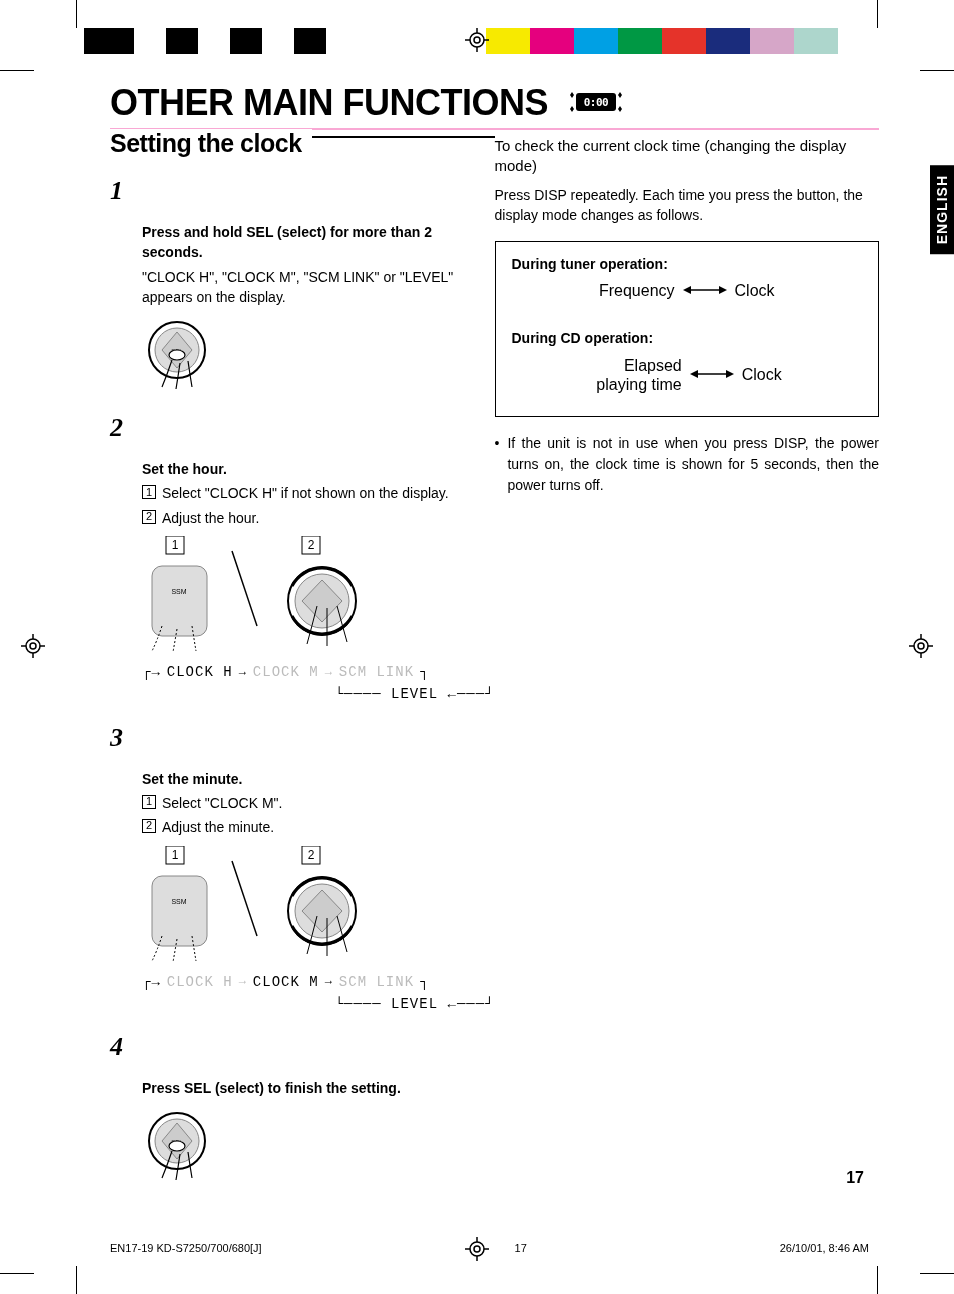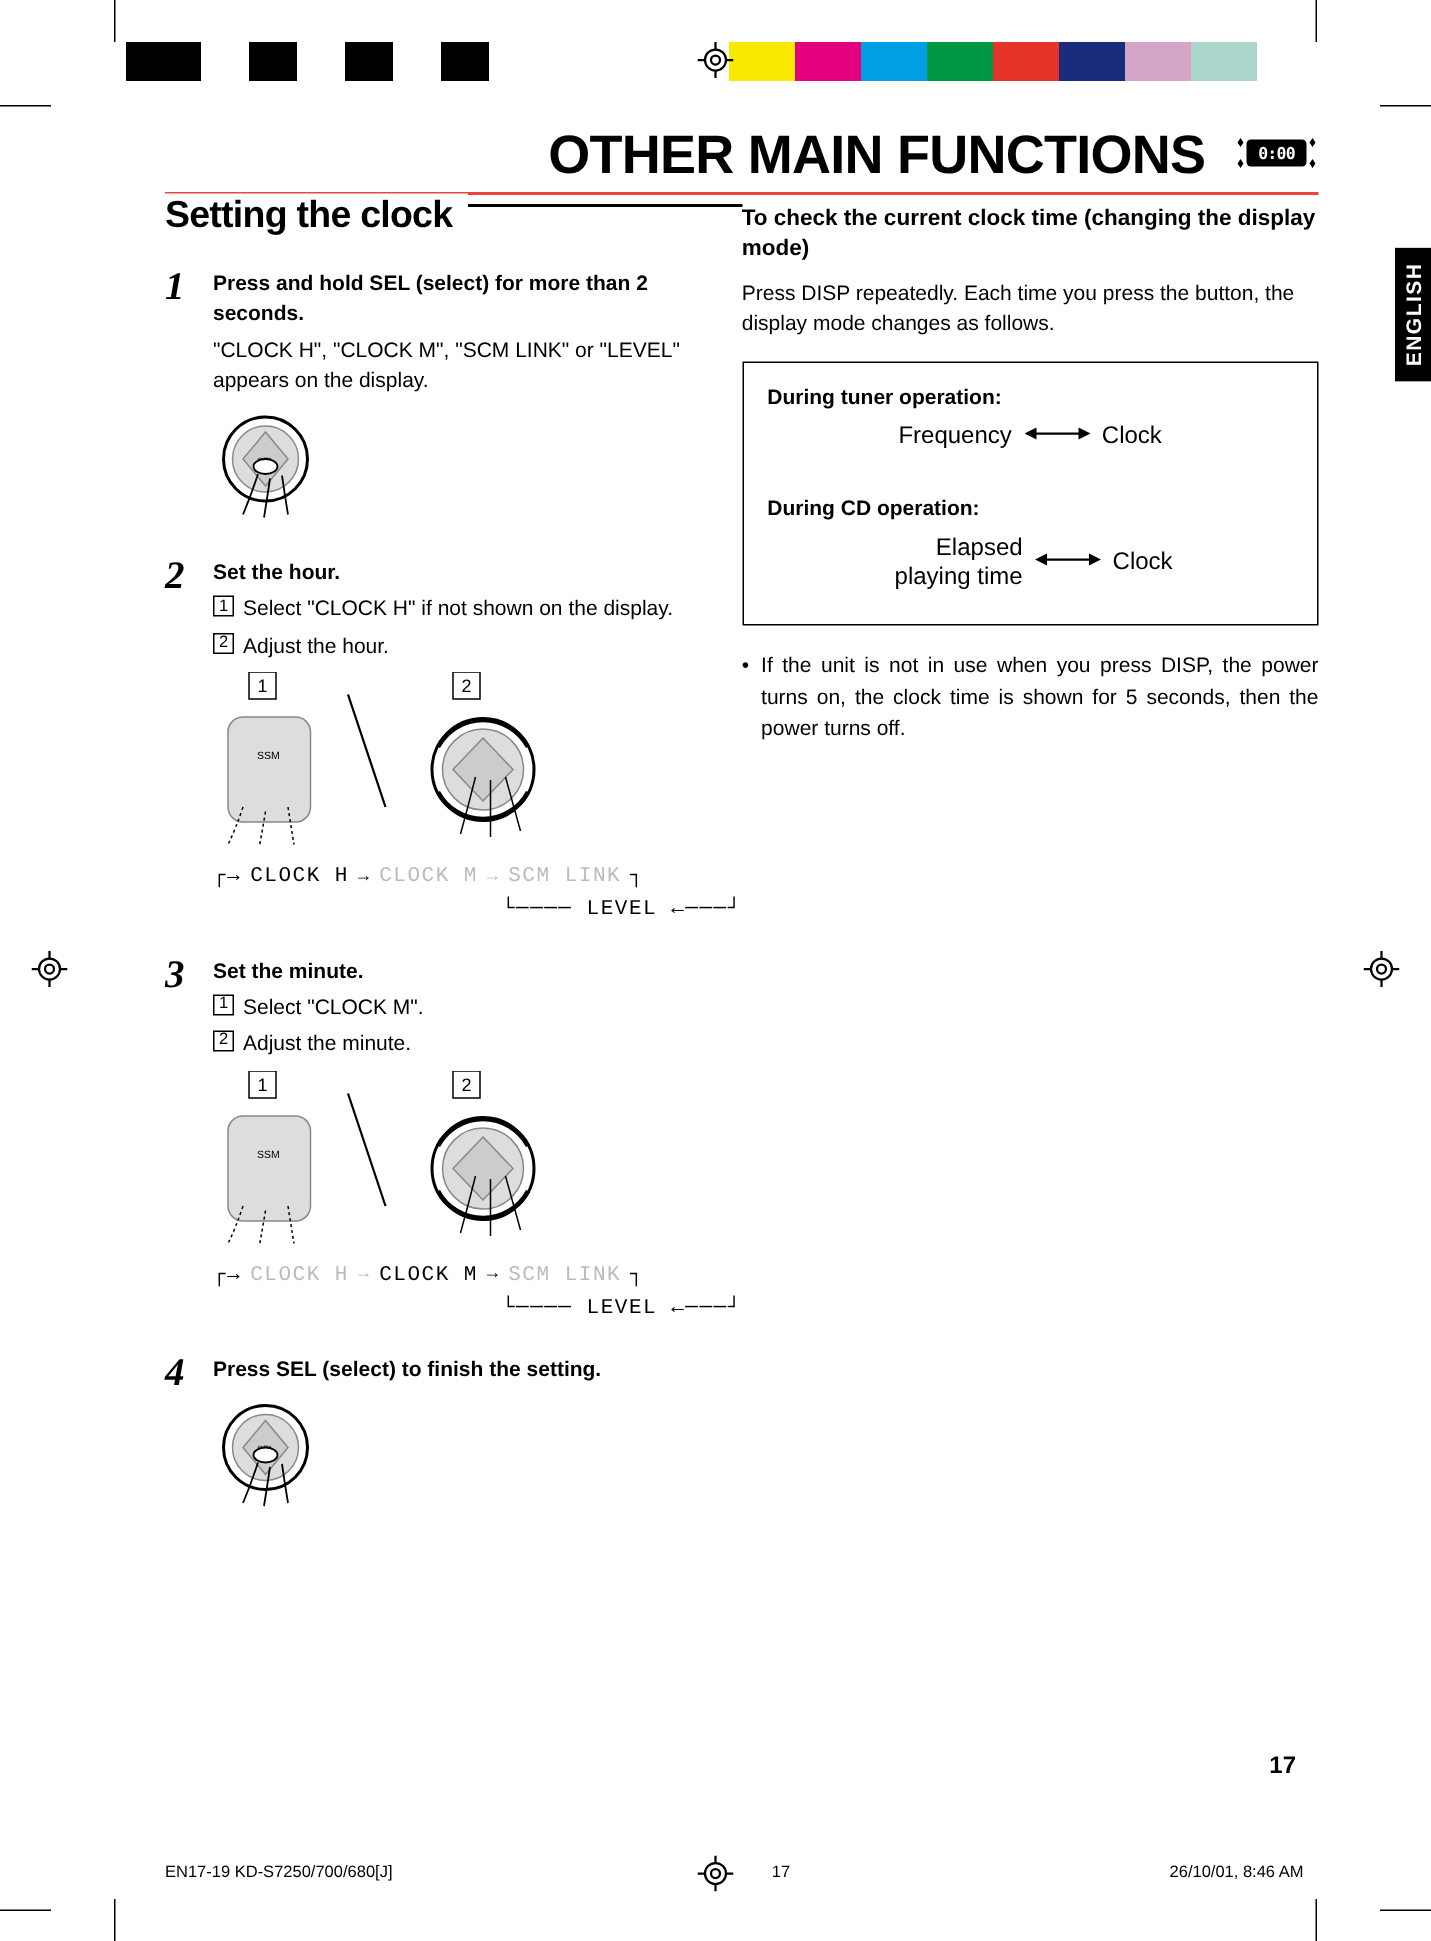--- a/index.html
+++ b/index.html
@@ -24,44 +24,44 @@
   .crop.h { width: 34px; height: 1px; }
   .crop.tl-v { top: 0; left: 76px; } .crop.tl-h { top: 70px; left: 0; }
   .crop.tr-v { top: 0; right: 76px; } .crop.tr-h { top: 70px; right: 0; }
   .crop.bl-v { bottom: 0; left: 76px; } .crop.bl-h { bottom: 20px; left: 0; }
   .crop.br-v { bottom: 0; right: 76px; } .crop.br-h { bottom: 20px; right: 0; }
   
   
   .page { position: absolute; top: 80px; left: 110px; right: 75px; bottom: 60px; }
   
   
-  .page-title { font-family: "Arial Narrow", Arial, sans-serif; font-weight: bold; font-size: 36px; text-align: right; border-bottom: 2px solid #ef4444; padding-bottom: 4px; letter-spacing: -0.5px; }
+  .page-title { font-family: "Arial Narrow", Arial, sans-serif; font-weight: bold; font-size: 36px; border-bottom: 2px solid #f9a8d4; padding-bottom: 4px; letter-spacing: -0.5px; }
   .page-title .clock-badge { display: inline-block; vertical-align: 2px; margin-left: 6px; }
   
   
   .cols { display: flex; margin-top: 6px; }
   .col { flex: 1; }
   .col-left { border-top: 2px solid #000; padding-top: 0; }
   
   .section-title { font-family: "Arial Narrow", Arial, sans-serif; font-weight: bold; font-size: 25px; margin-top: -36px; background: #fff; display: inline-block; padding-right: 10px; letter-spacing: -0.5px; }
   
   .step { display: flex; gap: 10px; margin-top: 20px; }
   .step:first-of-type { margin-top: 28px; }
   .step .num { font-family: "Times New Roman", serif; font-weight: bold; font-style: italic; font-size: 26px; line-height: 1; width: 22px; flex-shrink: 0; }
-  .step .body { flex: 1; font-size: 14px; line-height: 1.45; }
+  .step .body { flex: 1; font-size: 14px; line-height: 1.45; margin-top: 44px; }
   .step .body .bold { font-weight: bold; }
   .step .sub { margin-top: 4px; }
   .substep { display: flex; gap: 6px; margin-top: 4px; padding-left: 0; }
   .substep .boxnum { border: 1px solid #000; font-size: 11px; width: 14px; height: 14px; display: inline-flex; align-items: center; justify-content: center; flex-shrink: 0; margin-top: 2px; }
   
   .illus { margin-top: 8px; }
   .illus svg { display: block; }
   
   
-  .right-h { font-weight: bold; font-size: 15px; line-height: 1.35; margin-bottom: 8px; }
+  .right-h { font-weight: normal; font-size: 15px; line-height: 1.35; margin-bottom: 8px; }
   .right-p { font-size: 14px; line-height: 1.45; }
   
   .modebox { border: 1.5px solid #000; margin-top: 16px; padding: 14px 16px 22px; }
   .modebox .mh { font-weight: bold; font-size: 14px; margin-bottom: 10px; }
   .modebox .toggle { display: flex; align-items: center; justify-content: center; font-weight: normal; font-size: 16px; gap: 8px; }
   .modebox .toggle .dbl { display: inline-block; }
   .modebox hr { border: none; margin: 16px 0 14px; }
   
   .note { display: flex; gap: 8px; font-size: 14px; line-height: 1.5; margin-top: 16px; text-align: justify; }
   .note .bullet { flex-shrink: 0; }

